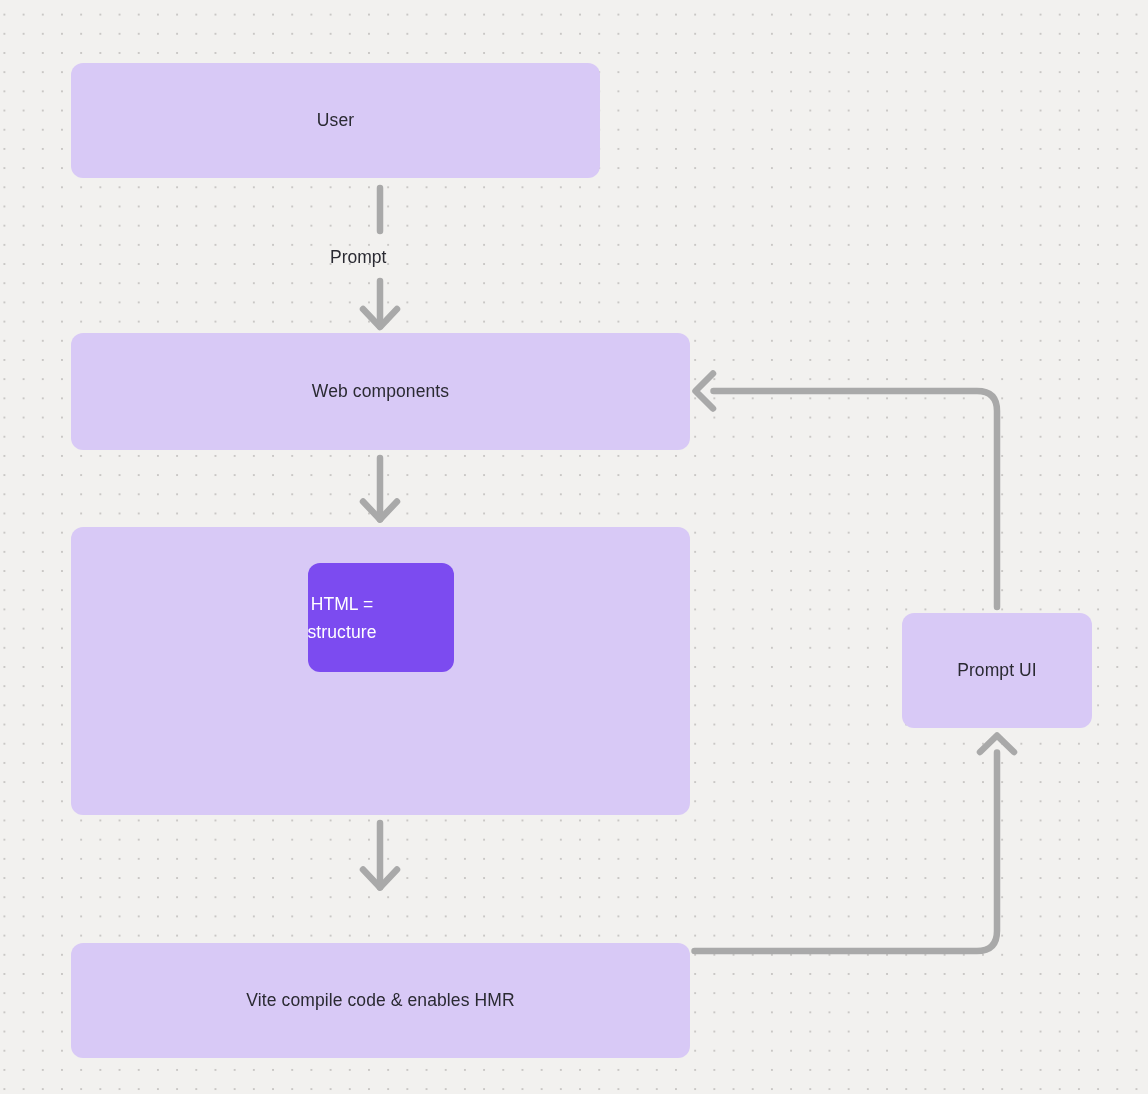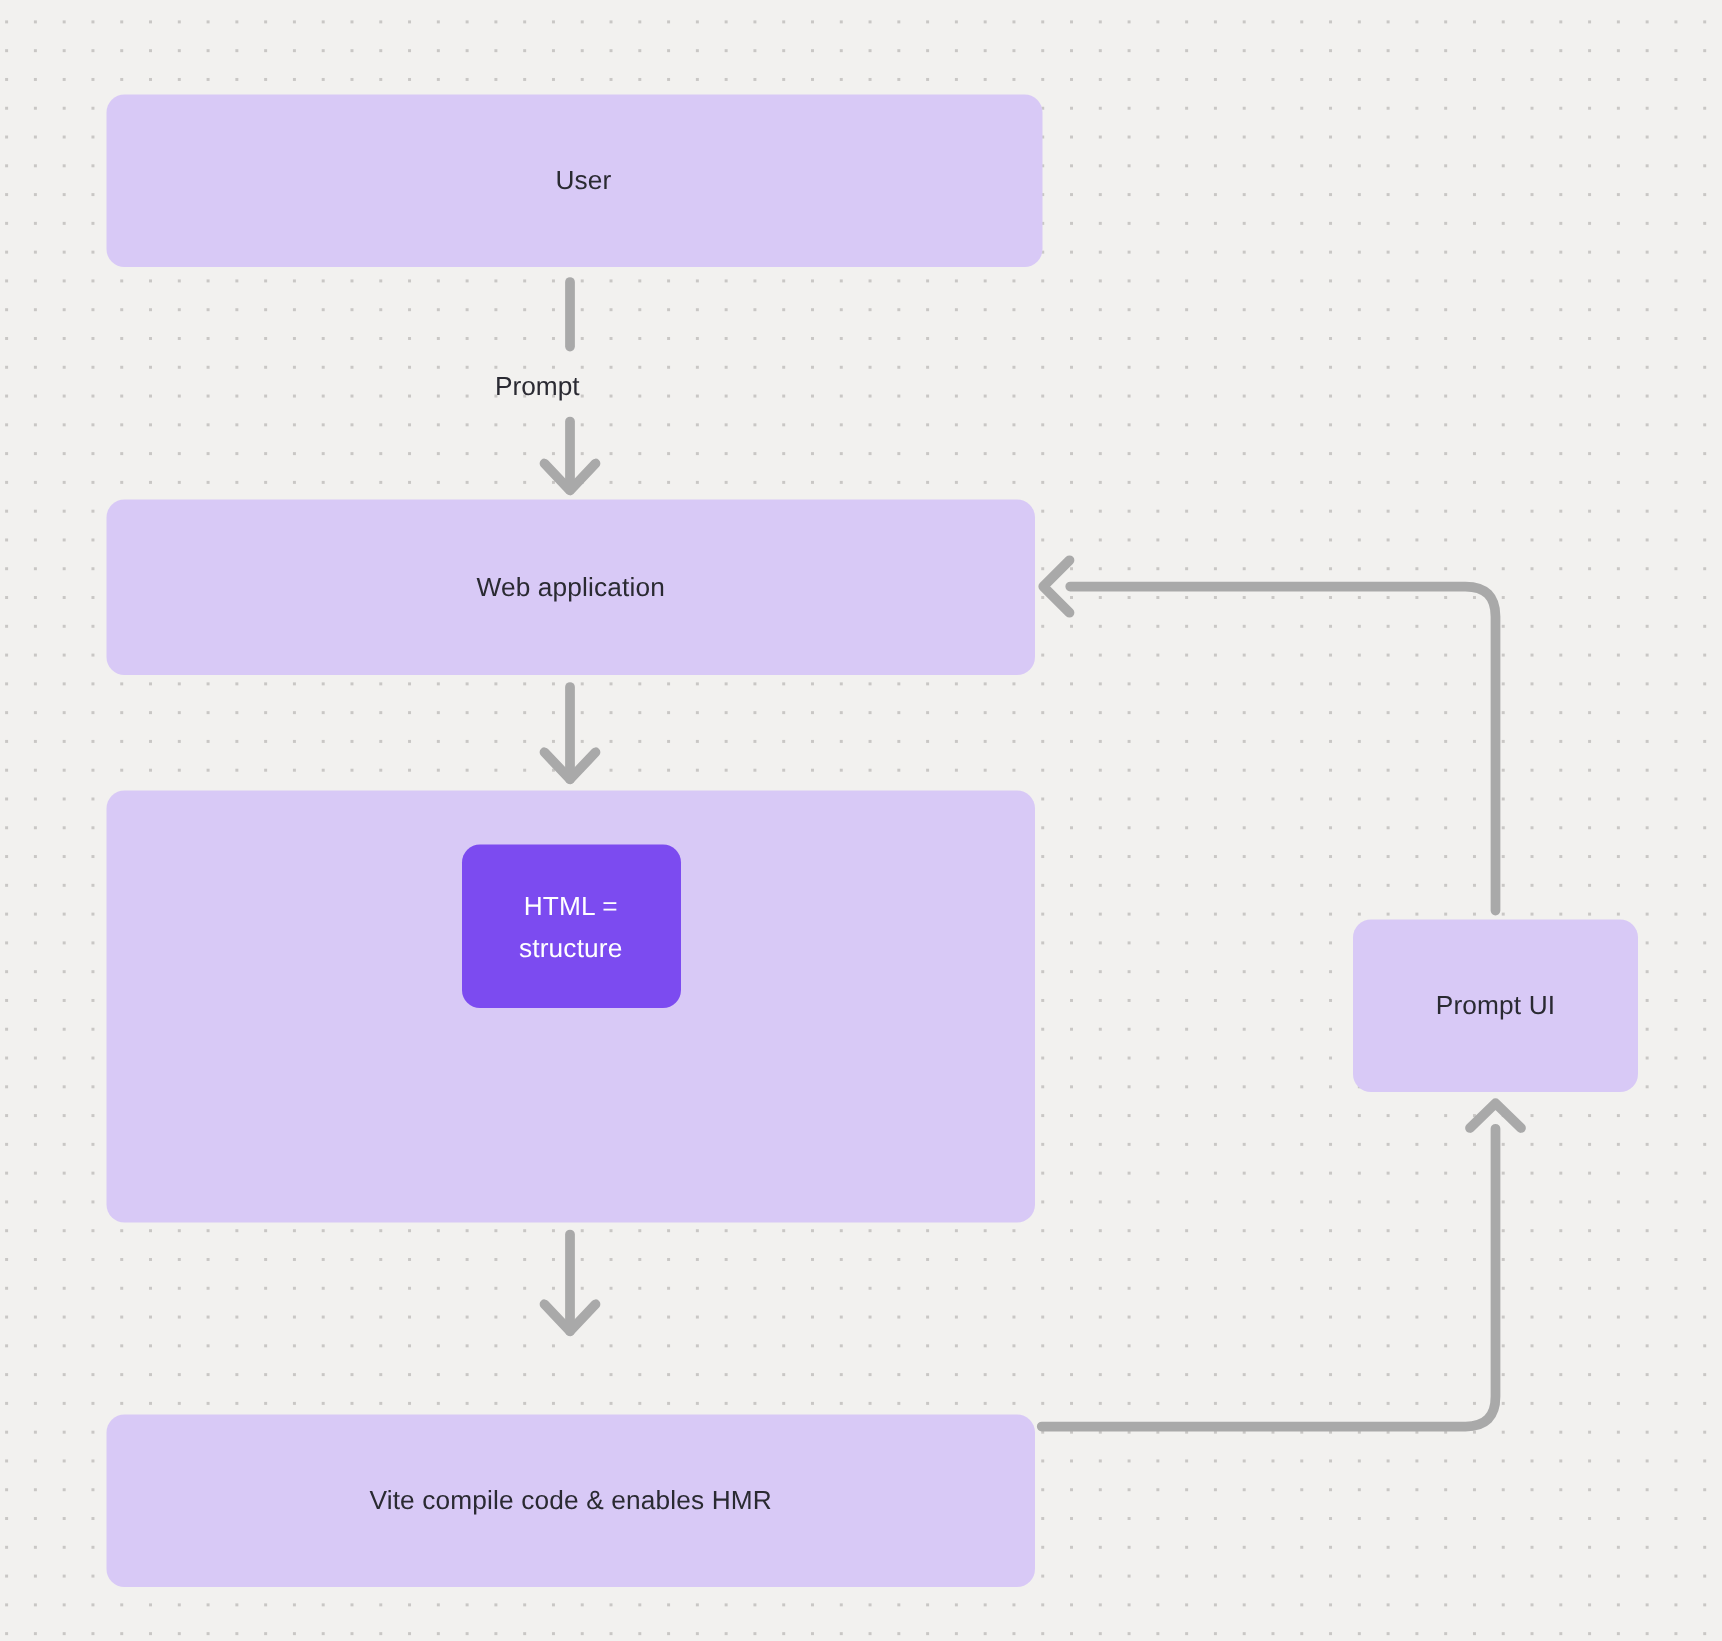--- a/index.html
+++ b/index.html
@@ -20,21 +20,21 @@
     background: #d8c9f6;
     border-radius: 12px;
     display: flex;
     align-items: center;
     justify-content: center;
     font-size: 17.5px;
     font-weight: 500;
     letter-spacing: 0.1px;
     color: #2a2a32;
   }
-  #node-user   { left: 71px;  top: 63px;  width: 612px; height: 115px; padding-left: 12px; }
+  #node-user   { left: 71px;  top: 63px;  width: 529px; height: 115px; }
   #node-webapp { left: 71px;  top: 333px; width: 619px; height: 117px; }
   #node-group  { left: 71px;  top: 527px; width: 619px; height: 288px; display: block; }
   #node-vite   { left: 71px;  top: 943px; width: 619px; height: 115px; }
   #node-render { left: 902px; top: 613px; width: 190px; height: 115px; }
 
   .chip-row {
     position: absolute;
     left: 0; top: 36px;
     width: 100%;
     display: flex;
@@ -42,21 +42,21 @@
     gap: 24px;
   }
   .chip {
     width: 146px;
     height: 109px;
     background: #7c4bf0;
     border-radius: 12px;
     color: #ffffff;
     display: flex;
     align-items: center;
-    justify-content: center;
+    justify-content: flex-start;
     text-align: center;
     font-size: 17.5px;
     font-weight: 500;
     line-height: 28px;
     white-space: pre-line;
   }
   .group-label {
     position: absolute;
     left: 0; top: 191px;
     width: 100%;
@@ -118,21 +118,21 @@
     </g>
   </svg>
 
   <div class="edge-label">Prompt</div>
 
   <div class="node" id="node-user">
     <span>User</span>
   </div>
 
   <div class="node" id="node-webapp">
-    <span>Web application</span>
+    <span>Web components</span>
   </div>
 
   <div class="node" id="node-group">
     <div class="chip-row">
       <div class="chip">
         <span>HTML =
 structure</span>
       </div>
     </div>
   </div>

